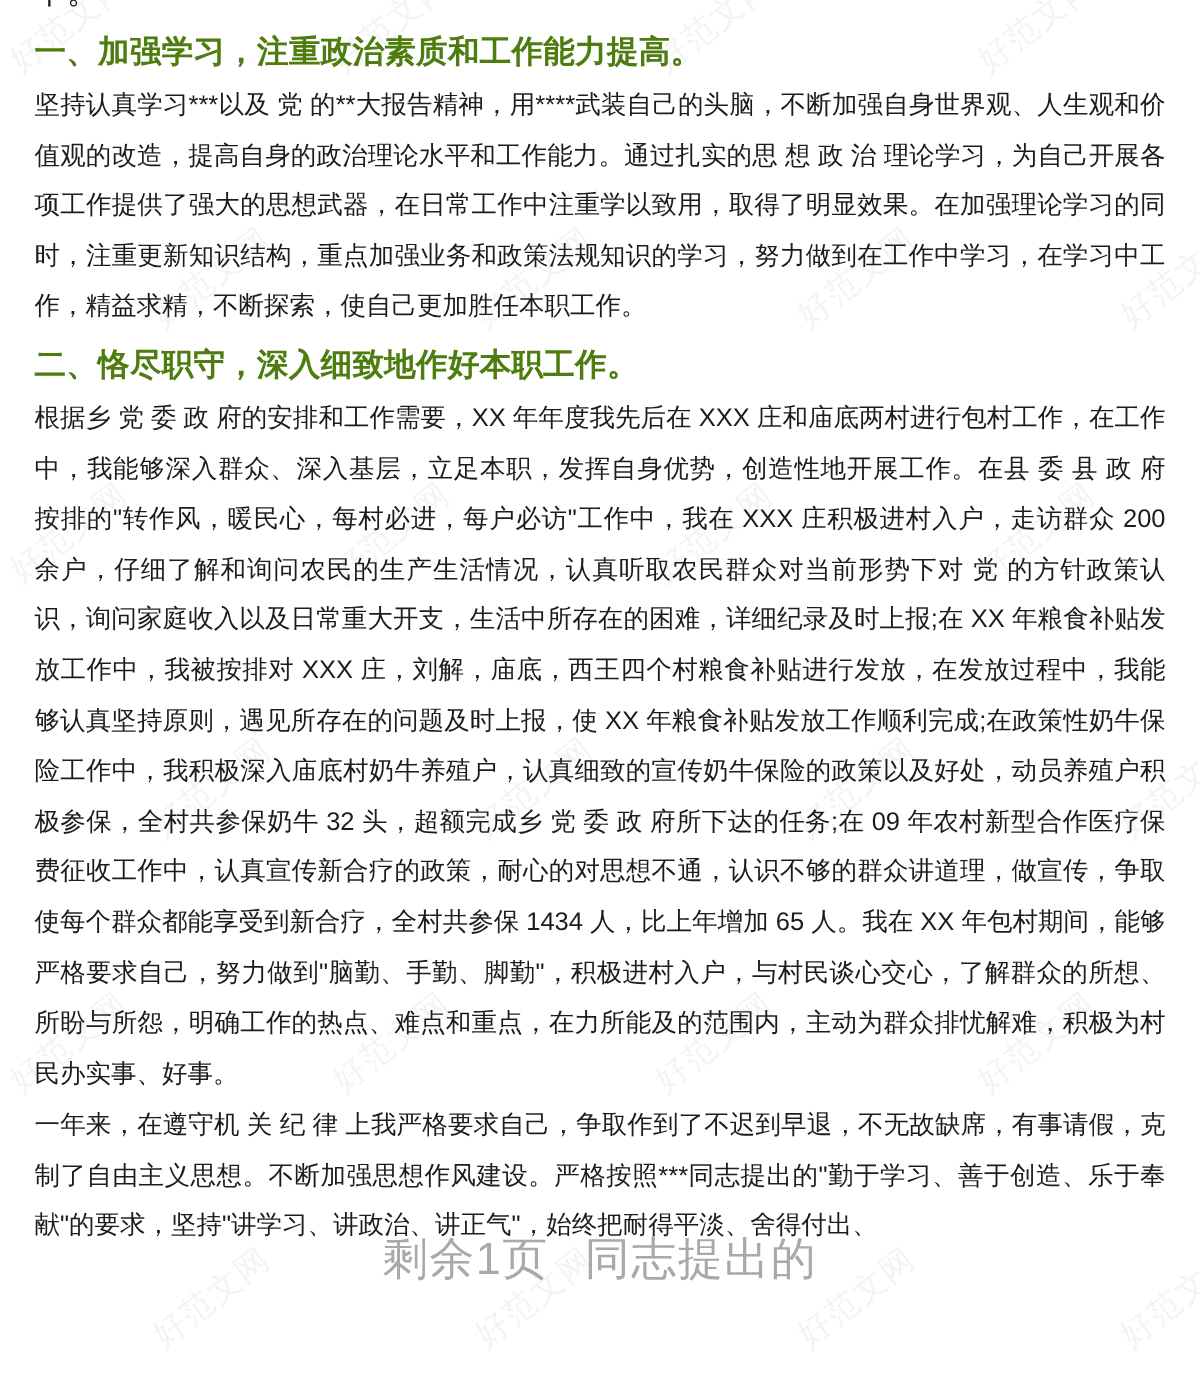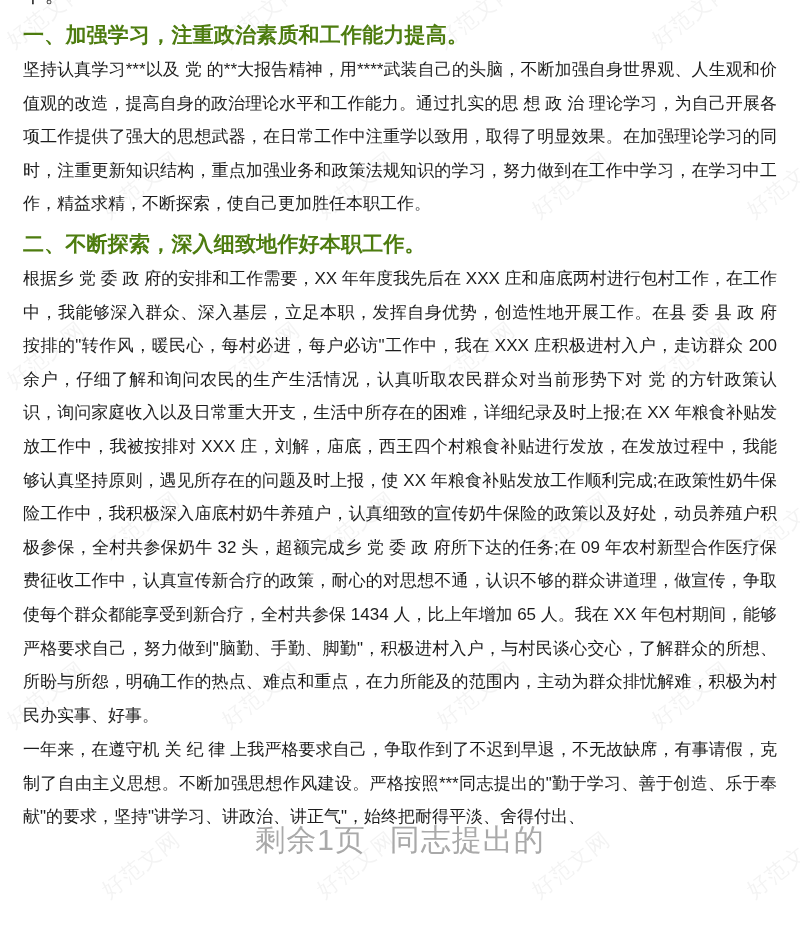--- a/index.html
+++ b/index.html
@@ -149,21 +149,21 @@
 
   <div id="content">
 
     <div class="clipped-top">
       <span>中。</span>
     </div>
 
     <h2 class="section-heading">一、加强学习，注重政治素质和工作能力提高。</h2>
     <p class="body-para">坚持认真学习***以及 党 的**大报告精神，用****武装自己的头脑，不断加强自身世界观、人生观和价值观的改造，提高自身的政治理论水平和工作能力。通过扎实的思 想 政 治 理论学习，为自己开展各项工作提供了强大的思想武器，在日常工作中注重学以致用，取得了明显效果。在加强理论学习的同时，注重更新知识结构，重点加强业务和政策法规知识的学习，努力做到在工作中学习，在学习中工作，精益求精，不断探索，使自己更加胜任本职工作。</p>
 
-    <h2 class="section-heading">二、不断探索，深入细致地作好本职工作。</h2>
+    <h2 class="section-heading">二、恪尽职守，深入细致地作好本职工作。</h2>
     <p class="body-para">根据乡 党 委 政 府的安排和工作需要，XX 年年度我先后在 XXX 庄和庙底两村进行包村工作，在工作中，我能够深入群众、深入基层，立足本职，发挥自身优势，创造性地开展工作。在县 委 县 政 府 按排的"转作风，暖民心，每村必进，每户必访"工作中，我在 XXX 庄积极进村入户，走访群众 200 余户，仔细了解和询问农民的生产生活情况，认真听取农民群众对当前形势下对 党 的方针政策认识，询问家庭收入以及日常重大开支，生活中所存在的困难，详细纪录及时上报;在 XX 年粮食补贴发放工作中，我被按排对 XXX 庄，刘解，庙底，西王四个村粮食补贴进行发放，在发放过程中，我能够认真坚持原则，遇见所存在的问题及时上报，使 XX 年粮食补贴发放工作顺利完成;在政策性奶牛保险工作中，我积极深入庙底村奶牛养殖户，认真细致的宣传奶牛保险的政策以及好处，动员养殖户积极参保，全村共参保奶牛 32 头，超额完成乡 党 委 政 府所下达的任务;在 09 年农村新型合作医疗保费征收工作中，认真宣传新合疗的政策，耐心的对思想不通，认识不够的群众讲道理，做宣传，争取使每个群众都能享受到新合疗，全村共参保 1434 人，比上年增加 65 人。我在 XX 年包村期间，能够严格要求自己，努力做到"脑勤、手勤、脚勤"，积极进村入户，与村民谈心交心，了解群众的所想、所盼与所怨，明确工作的热点、难点和重点，在力所能及的范围内，主动为群众排忧解难，积极为村民办实事、好事。</p>
 
     <p class="body-para truncated">一年来，在遵守机 关 纪 律 上我严格要求自己，争取作到了不迟到早退，不无故缺席，有事请假，克制了自由主义思想。不断加强思想作风建设。严格按照***同志提出的"勤于学习、善于创造、乐于奉献"的要求，坚持"讲学习、讲政治、讲正气"，始终把耐得平淡、舍得付出、</p>
 
   </div>
 
   <div id="footer">
     <span>剩余1页</span><span class="gap"></span><span>同志提出的</span>
   </div>
 

